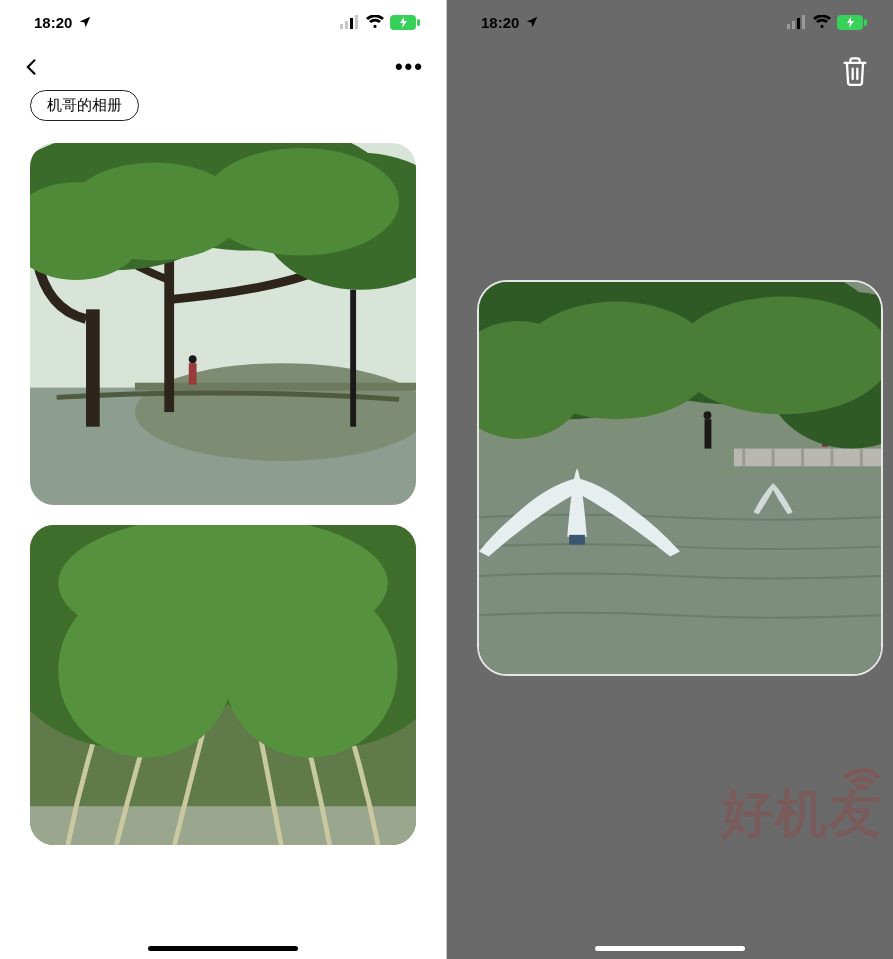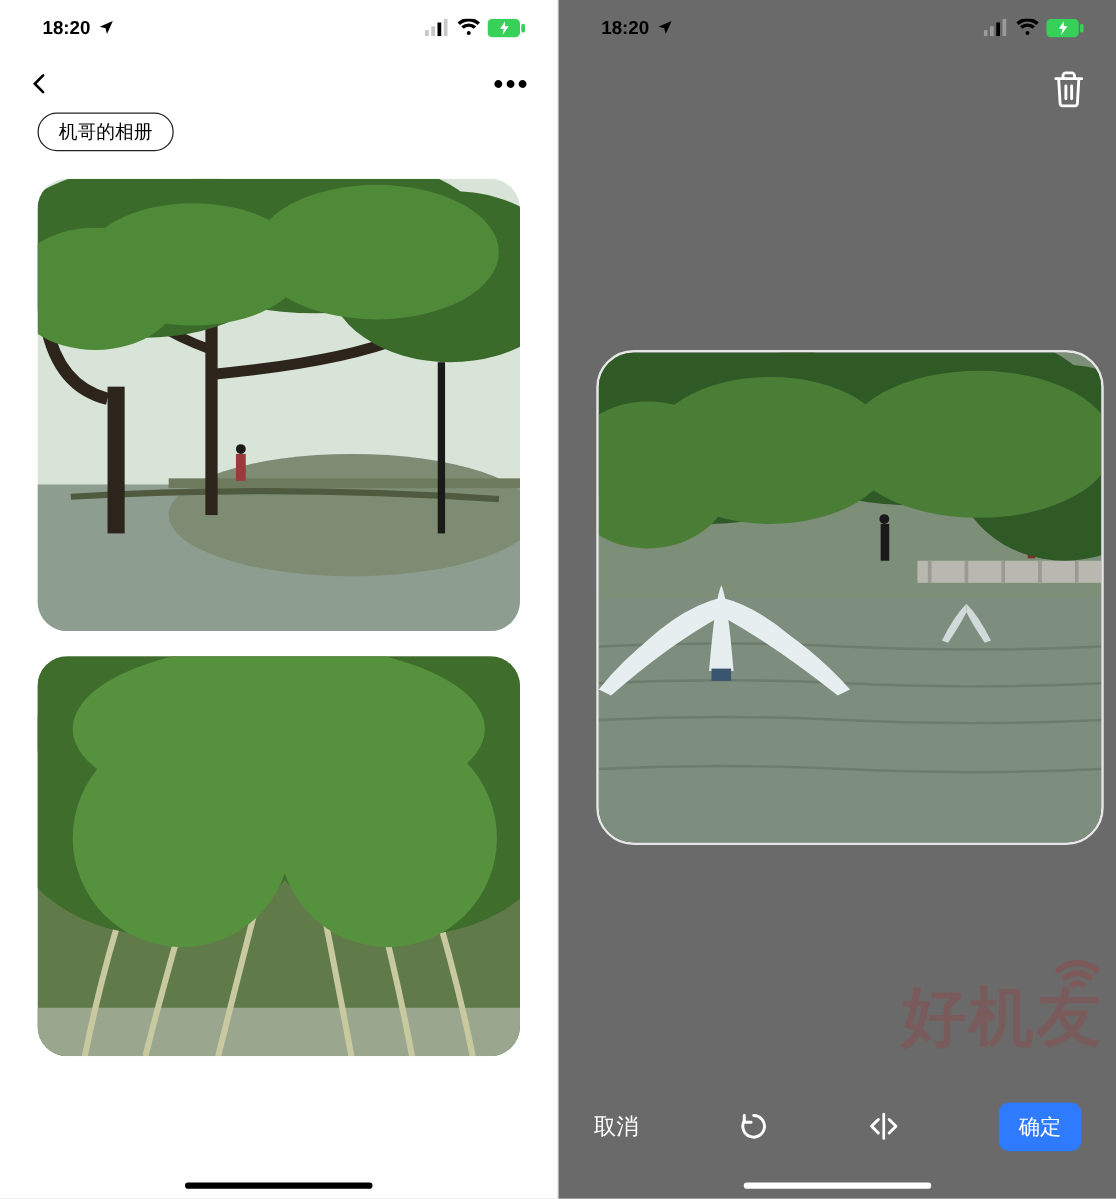--- a/index.html
+++ b/index.html
@@ -343,28 +343,15 @@
     </div>
   </div>
 
   <div class="watermark">
     <svg class="wifi" viewBox="0 0 24 24">
         <path d="M4 10 a12 12 0 0 1 16 0 M7 13 a8 8 0 0 1 10 0 M10 16 a4 4 0 0 1 4 0" stroke="rgba(200,30,30,0.22)" stroke-width="2.5" fill="none" stroke-linecap="round"></path>
       </svg>
     <span>好机友</span>
   </div>
 
-  <div class="crop-toolbar">
-    <span class="tb-text">取消</span>
-    <svg class="tb-icon" viewBox="0 0 24 24">
-      <path d="M12 4 a8 8 0 1 1-7 4" stroke="#fff" stroke-width="2.2" fill="none" stroke-linecap="round"></path>
-      <path d="M5 4 l0 5 l5 0" stroke="#fff" stroke-width="2.2" fill="none" stroke-linecap="round" stroke-linejoin="round"></path>
-    </svg>
-    <svg class="tb-icon" viewBox="0 0 24 24">
-      <path d="M12 3 v18" stroke="#fff" stroke-width="2" stroke-linecap="round"></path>
-      <path d="M8 7 L3 12 L8 17" stroke="#fff" stroke-width="2.2" fill="none" stroke-linecap="round" stroke-linejoin="round"></path>
-      <path d="M16 7 L21 12 L16 17" stroke="#fff" stroke-width="2.2" fill="none" stroke-linecap="round" stroke-linejoin="round"></path>
-    </svg>
-    <span class="confirm-btn">确定</span>
-  </div>
 
   <div class="home-indicator"></div>
 </div>
 
 </body></html>

